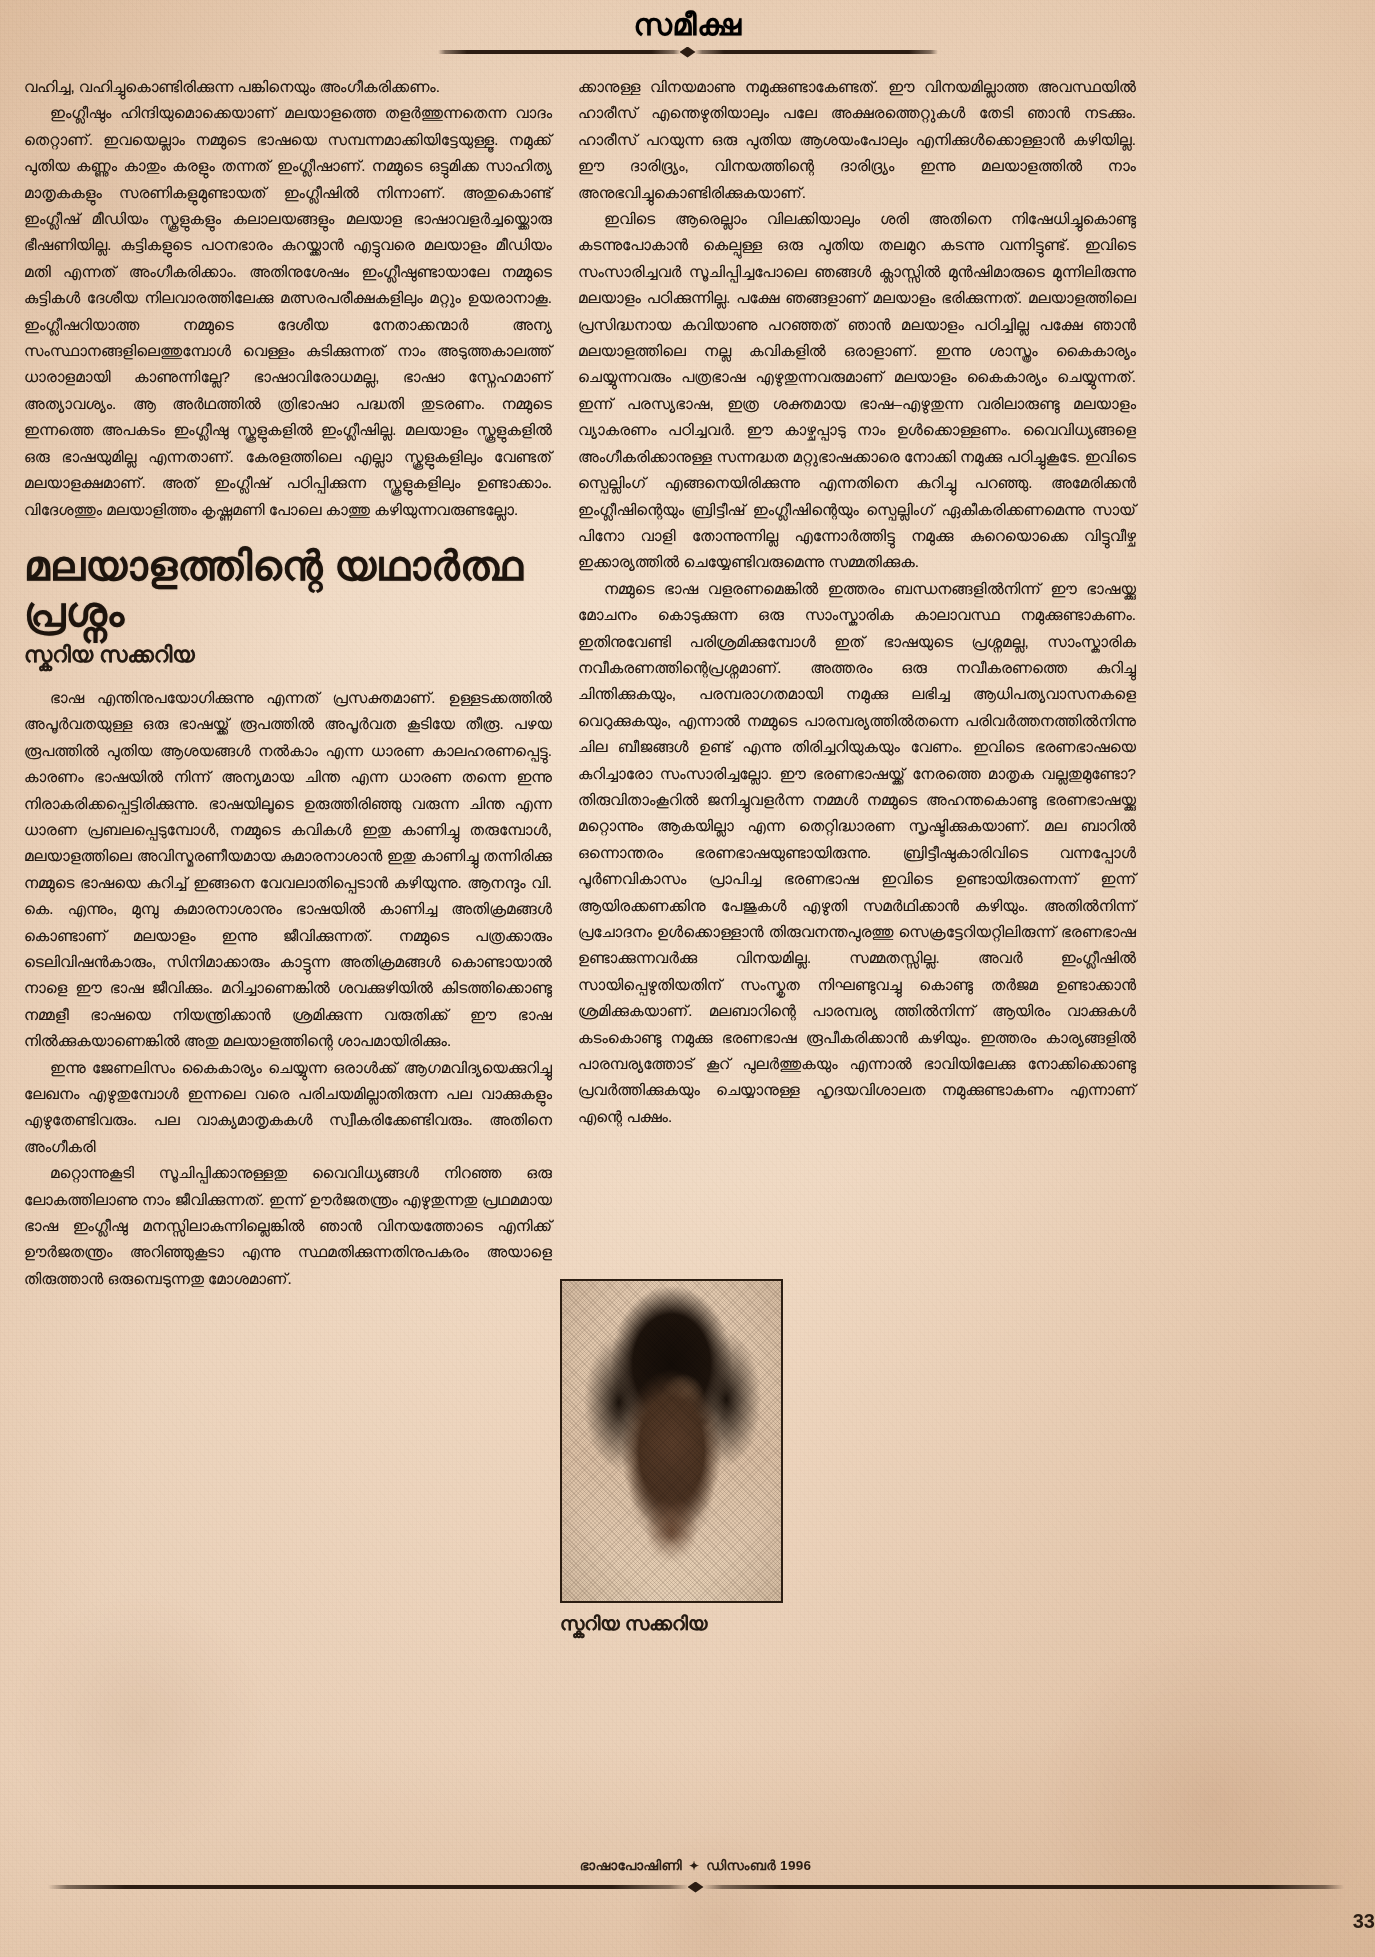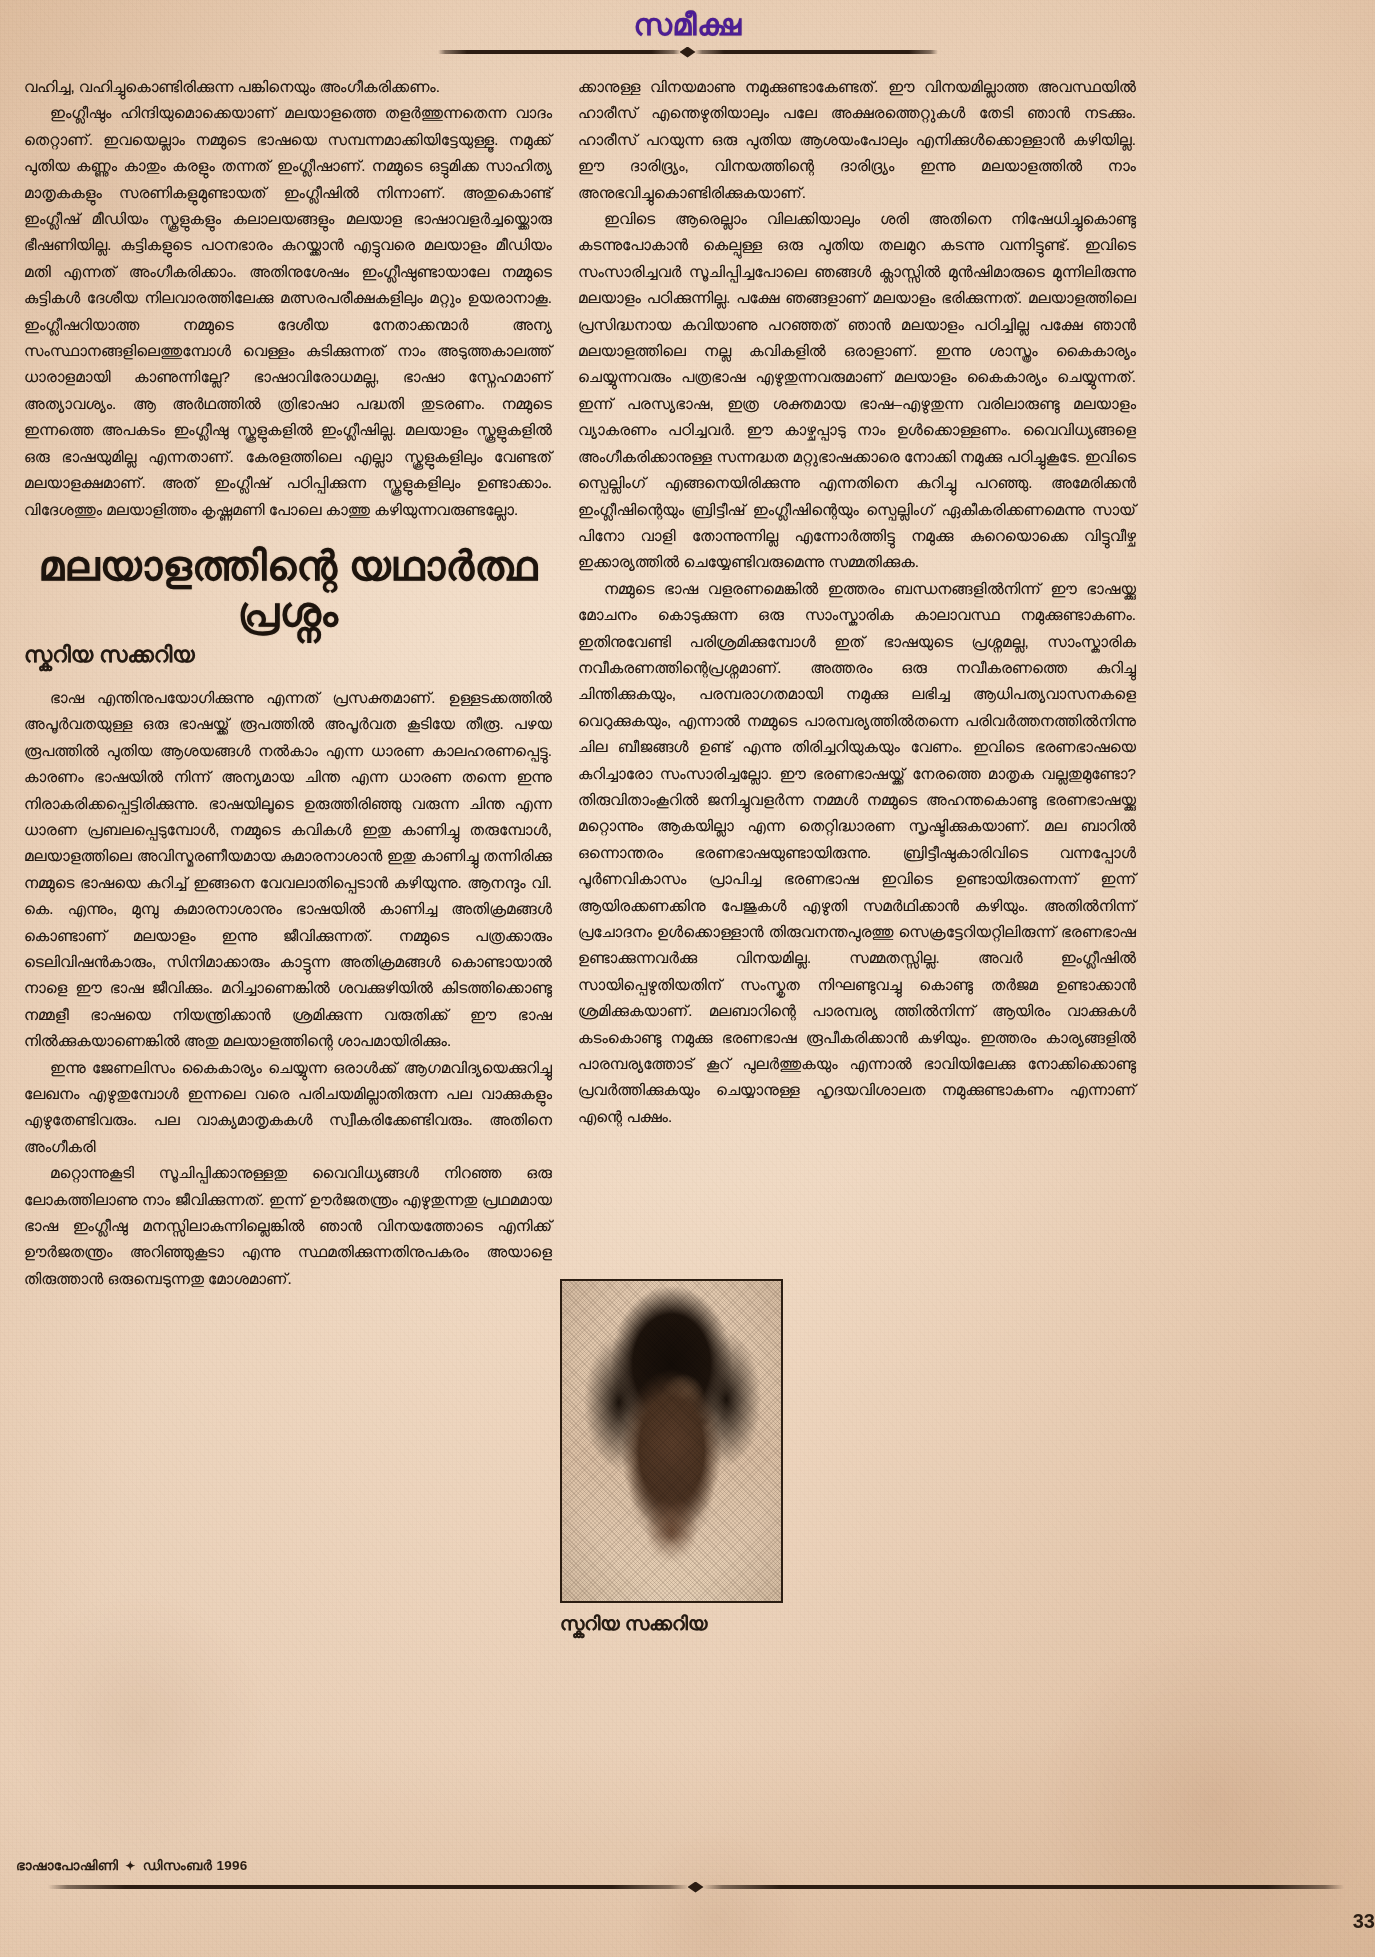--- a/index.html
+++ b/index.html
@@ -35,21 +35,21 @@
       radial-gradient(circle 120px at 52% 98%, rgba(170,128,94,.16), rgba(0,0,0,0) 72%);
   }
   #sheet{position:absolute;inset:0;}
 
   
   .masthead{
     position:absolute;top:8px;left:0;right:0;text-align:center;
   }
   .masthead-title{
     font-family:"Liberation Sans", sans-serif;
-    font-size:30px;font-weight:bold;color:#4c1d95;
+    font-size:30px;font-weight:bold;color:#000000;
     letter-spacing:.5px;line-height:1.1;
     text-shadow:0 0 1px rgba(60,38,22,.45);
   }
   
   .rule{
     position:relative;height:12px;margin:5px auto 0;
     display:flex;align-items:center;justify-content:center;
   }
   .rule .bar{
     height:4px;flex:1 1 auto;
@@ -78,21 +78,21 @@
   }
   .col-left{left:24px;width:528px;}
   .col-right{left:578px;width:558px;}
   .col p{margin:0;text-indent:26px;}
   .col p.noind{text-indent:0;}
 
   
   .headline{
     font-size:41px;line-height:46px;font-weight:bold;
     margin:20px 0 4px;letter-spacing:.2px;
-    color:#1d140d;text-indent:0;text-align:center;
+    color:#1d140d;text-indent:0;text-align:left;
     text-shadow:0 0 1px rgba(45,28,16,.5);
   }
   .byline{
     font-size:22px;line-height:32px;font-weight:bold;
     margin:4px 0 14px;text-indent:0;text-align:left;color:#241a12;
   }
 
   
   .figure{
     position:absolute;left:560px;top:1279px;width:223px;
@@ -142,21 +142,21 @@
   }
   .caption{
     font-family:"Liberation Sans", sans-serif;
     font-size:19px;font-weight:bold;line-height:28px;
     color:#241a12;margin-top:7px;white-space:nowrap;
     text-shadow:0 0 .6px rgba(45,28,16,.5);
   }
 
   
   .footer{
-    position:absolute;left:0;right:0;bottom:64px;padding-left:16px;
+    position:absolute;left:0;right:0;bottom:64px;text-align:center;padding-left:16px;
   }
   .footer-line{
     font-family:"Liberation Sans", sans-serif;
     font-size:13.5px;font-weight:bold;color:#2a1d13;letter-spacing:.3px;
   }
   .footer-line .dia-g{font-size:12px;margin:0 7px;}
   .pagenum{
     position:absolute;left:0;right:0;bottom:24px;text-align:right;
     font-family:"Liberation Sans", sans-serif;
     font-size:20px;font-weight:bold;color:#2a1d13;

